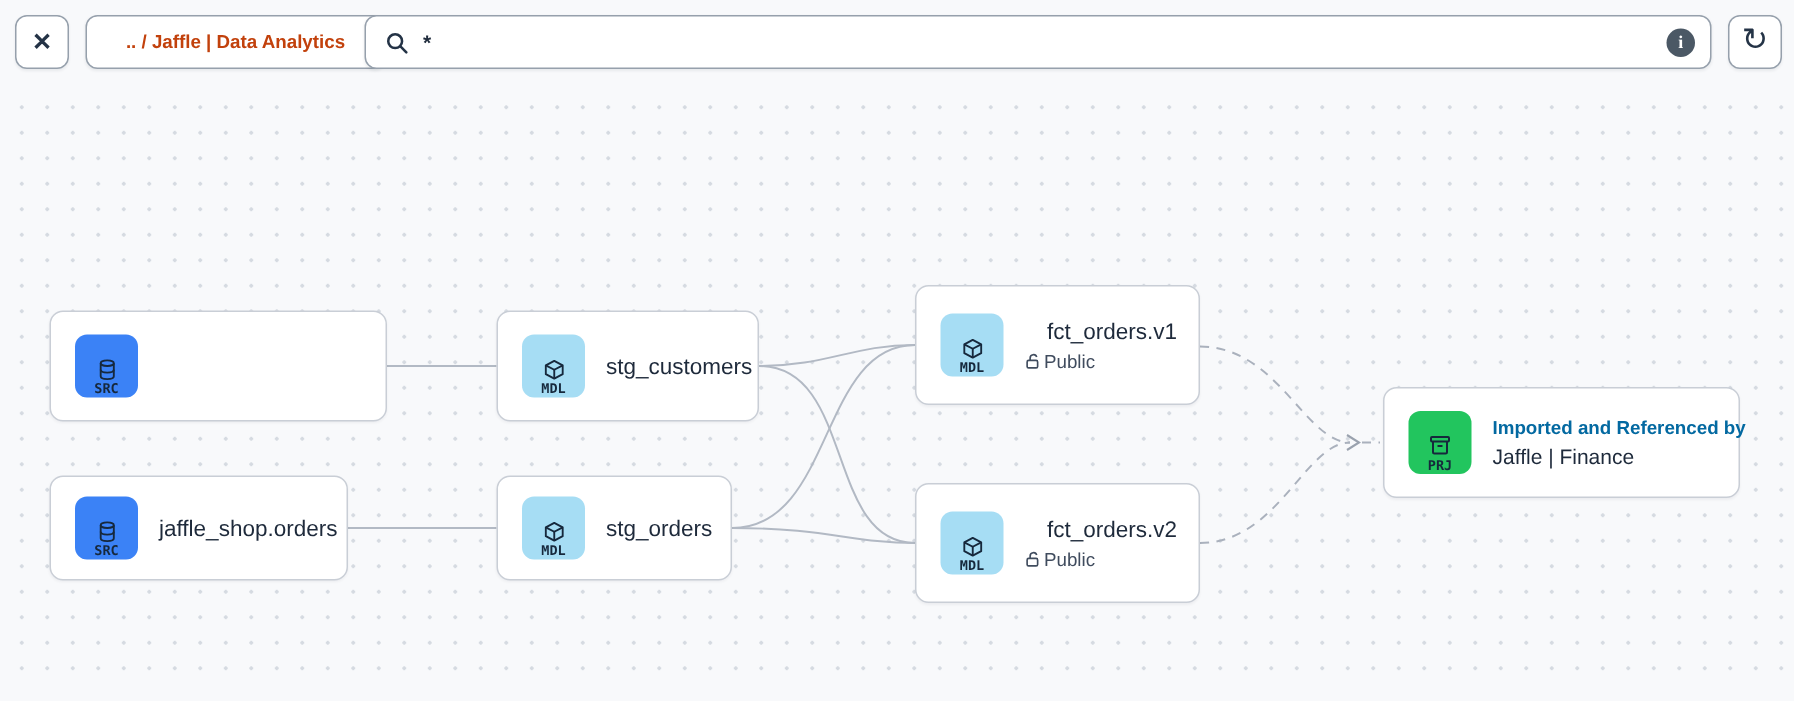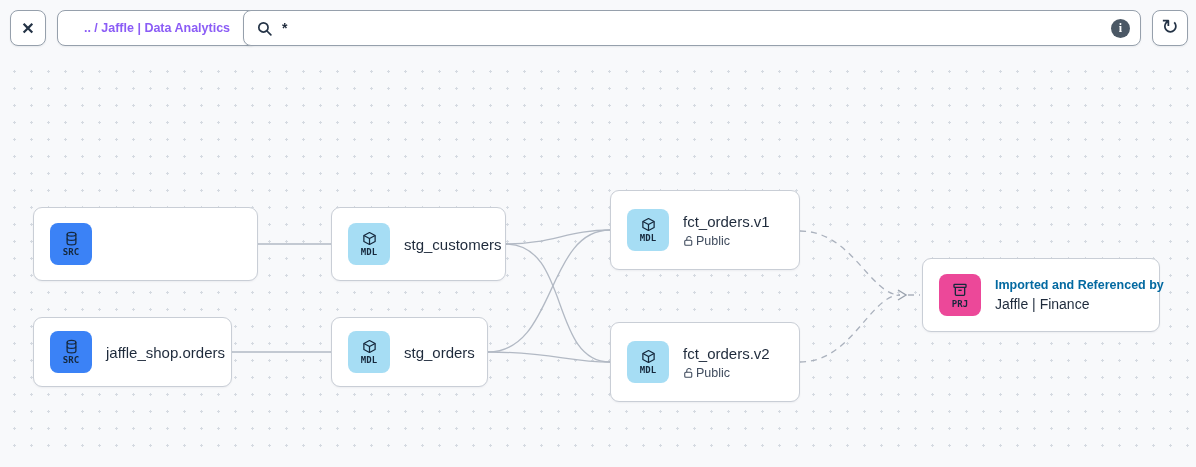--- a/index.html
+++ b/index.html
@@ -19,21 +19,21 @@
   
   .toolbar { position: absolute; left: 0; top: 0; width: 100%; height: 57px; z-index: 5; }
   .tb-btn {
     position: absolute; top: 10px; height: 36px;
     background: #ffffff; border: 1px solid #96a0ac; border-radius: 8px;
     display: flex; align-items: center; justify-content: center;
     box-shadow: 0 1px 2px rgba(16,24,40,.07);
     cursor: pointer;
   }
   .close-btn { left: 10px; width: 36px; font-size: 16px; font-weight: bold; color: #243346; }
-  .crumb-btn { left: 57px; width: 200px; font-size: 12.5px; font-weight: 600; color: #8b5cf6; }
+  .crumb-btn { left: 57px; width: 200px; font-size: 12.5px; font-weight: 600; color: #c2410c; }
   .search-box {
     position: absolute; left: 243px; top: 10px; width: 898px; height: 36px;
     background: #ffffff; border: 1px solid #96a0ac; border-radius: 8px;
     display: flex; align-items: center; padding: 0 10px 0 12px;
     box-shadow: 0 1px 2px rgba(16,24,40,.07);
   }
   .search-box svg { flex: 0 0 auto; }
   .search-input {
     flex: 1 1 auto; border: none; outline: none; background: transparent;
     font-family: "Liberation Sans", sans-serif;
@@ -51,33 +51,33 @@
   .edges { position: absolute; left: 0; top: 0; z-index: 1; }
   .node {
     position: absolute; z-index: 2;
     background: #ffffff; border: 1px solid #c9ced6; border-radius: 9px;
     display: flex; align-items: center; padding-left: 16px;
     box-shadow: 0 1px 2px rgba(16,24,40,.05);
     cursor: pointer;
   }
   .badge {
     width: 42px; height: 42px; border-radius: 8px;
-    display: flex; flex-direction: column; align-items: center; justify-content: center;
+    display: flex; flex-direction: column; align-items: center; justify-content: flex-end;
     flex: 0 0 auto; gap: 1px;
   }
   .badge-src { background: #3b82f6; }
   .badge-mdl { background: #a6ddf4; }
-  .badge-prj { background: #ec4899; }
+  .badge-prj { background: #22c55e; }
   .badge-label {
     font-family: "DejaVu Sans Mono", monospace;
     font-size: 9px; font-weight: bold; color: #16283c; letter-spacing: 0;
   }
   .node-title { font-size: 15px; font-weight: 500; color: #1e2a3b; margin-left: 14px; white-space: nowrap; }
   .node-text-col { margin-left: 14px; display: flex; flex-direction: column; gap: 4px; }
-  .node-text-col .node-title { margin-left: 0; }
+  .node-text-col .node-title { margin-left: 15px; }
   .access-row { display: flex; align-items: center; gap: 1px; font-size: 12.5px; color: #404c5e; }
   .prj-sub { font-size: 12.5px; font-weight: 600; color: #0369a1; white-space: nowrap; }
   .prj-title { font-size: 14px; font-weight: 400; color: #1e2a3b; white-space: nowrap; }
   
   #n-src-customers { left: 33px;  top: 207px; width: 225px; height: 74px; }
   #n-src-orders    { left: 33px;  top: 317px; width: 199px; height: 70px; }
   #n-stg-customers { left: 331px; top: 207px; width: 175px; height: 74px; }
   #n-stg-orders    { left: 331px; top: 317px; width: 157px; height: 70px; }
   #n-fct-v1        { left: 610px; top: 190px; width: 190px; height: 80px; }
   #n-fct-v2        { left: 610px; top: 322px; width: 190px; height: 80px; }

